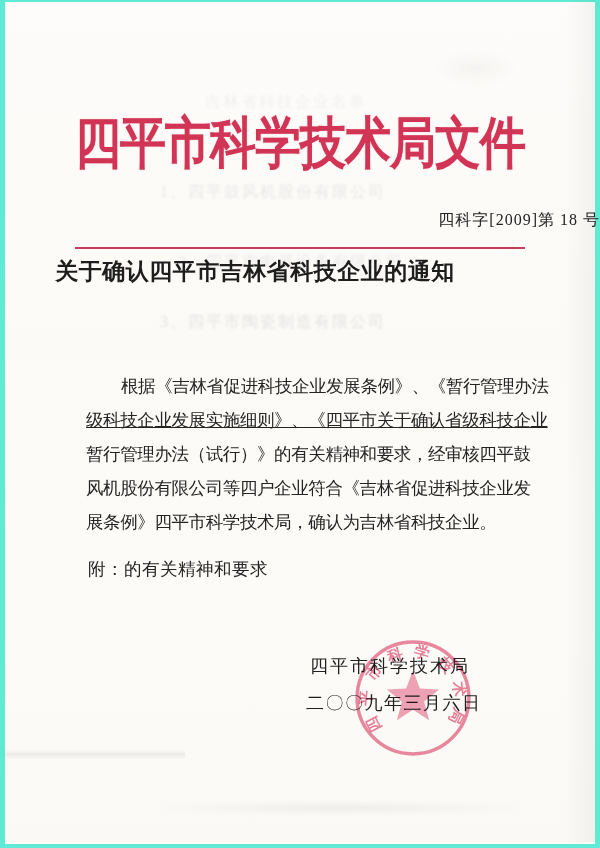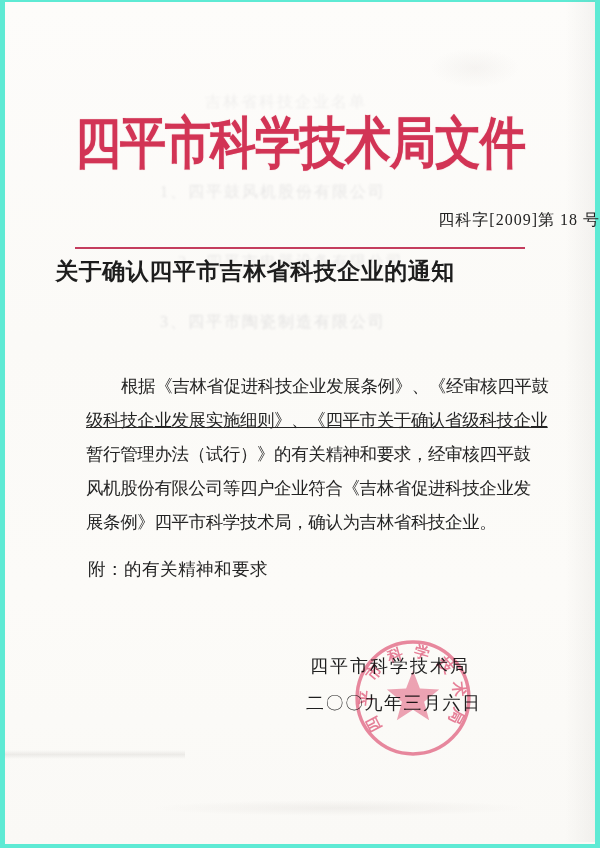--- a/index.html
+++ b/index.html
@@ -114,21 +114,21 @@
   <div class="bleed bleed-3">3、四平市陶瓷制造有限公司</div>
 
   <div class="header-title">四平市科学技术局文件</div>
 
   <div class="doc-number">四科字[2009]第 18 号</div>
 
   <div class="red-rule"></div>
 
   <div class="doc-title">关于确认四平市吉林省科技企业的通知</div>
 
-  <div class="body-line indent" style="top:374px;">根据《吉林省促进科技企业发展条例》、《经审核四平鼓</div>
+  <div class="body-line indent" style="top:374px;">根据《吉林省促进科技企业发展条例》、《暂行管理办法</div>
   <div class="body-line" style="top:408px;text-decoration:underline;">级科技企业发展实施细则》、《四平市关于确认省级科技企业</div>
   <div class="body-line" style="top:476px;">风机股份有限公司等四户企业符合《吉林省促进科技企业发</div>
   <div class="body-line" style="top:442px;">暂行管理办法（试行）》的有关精神和要求，经审核四平鼓</div>
   <div class="body-line" style="top:510px;">展条例》四平市科学技术局，确认为吉林省科技企业。</div>
 
   <div class="attachment">附：的有关精神和要求</div>
 
   <div class="signature">四平市科学技术局</div>
   <div class="sig-date">二〇〇九年三月六日</div>
 

